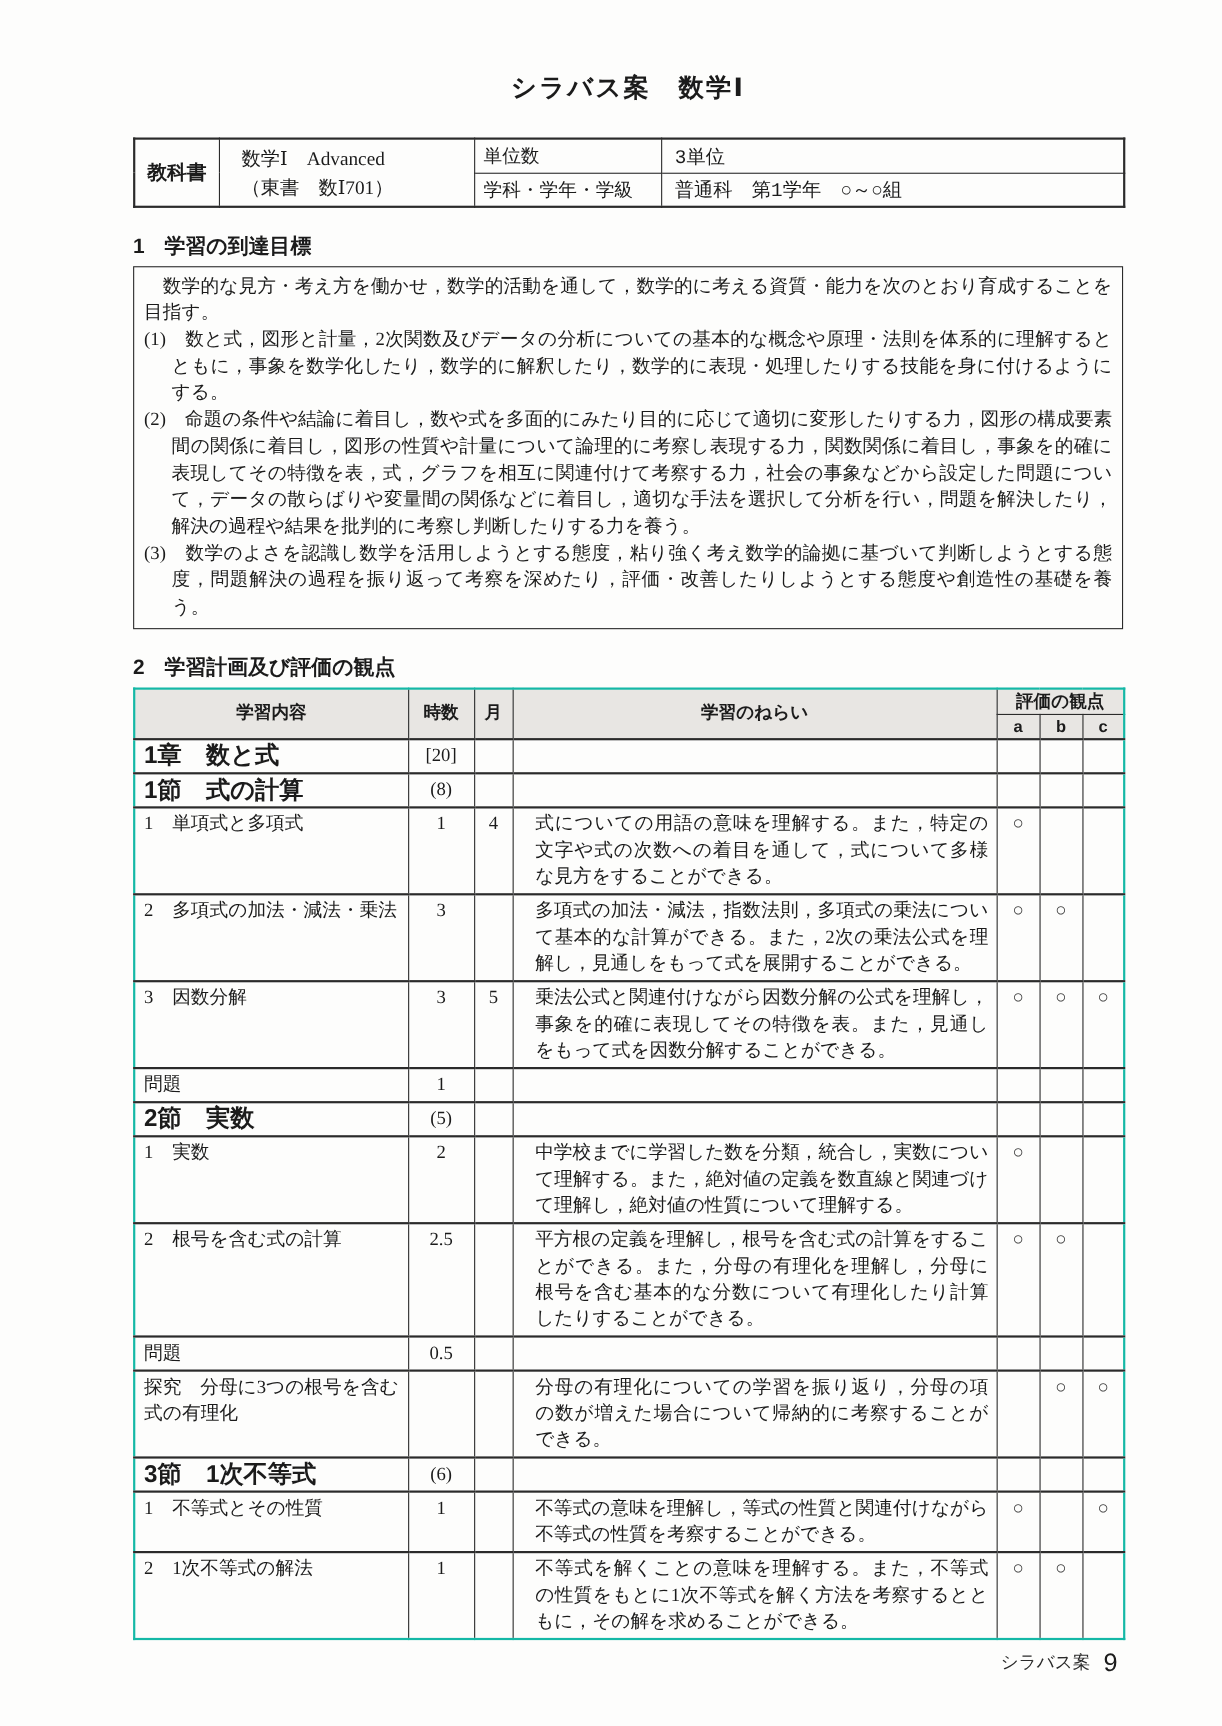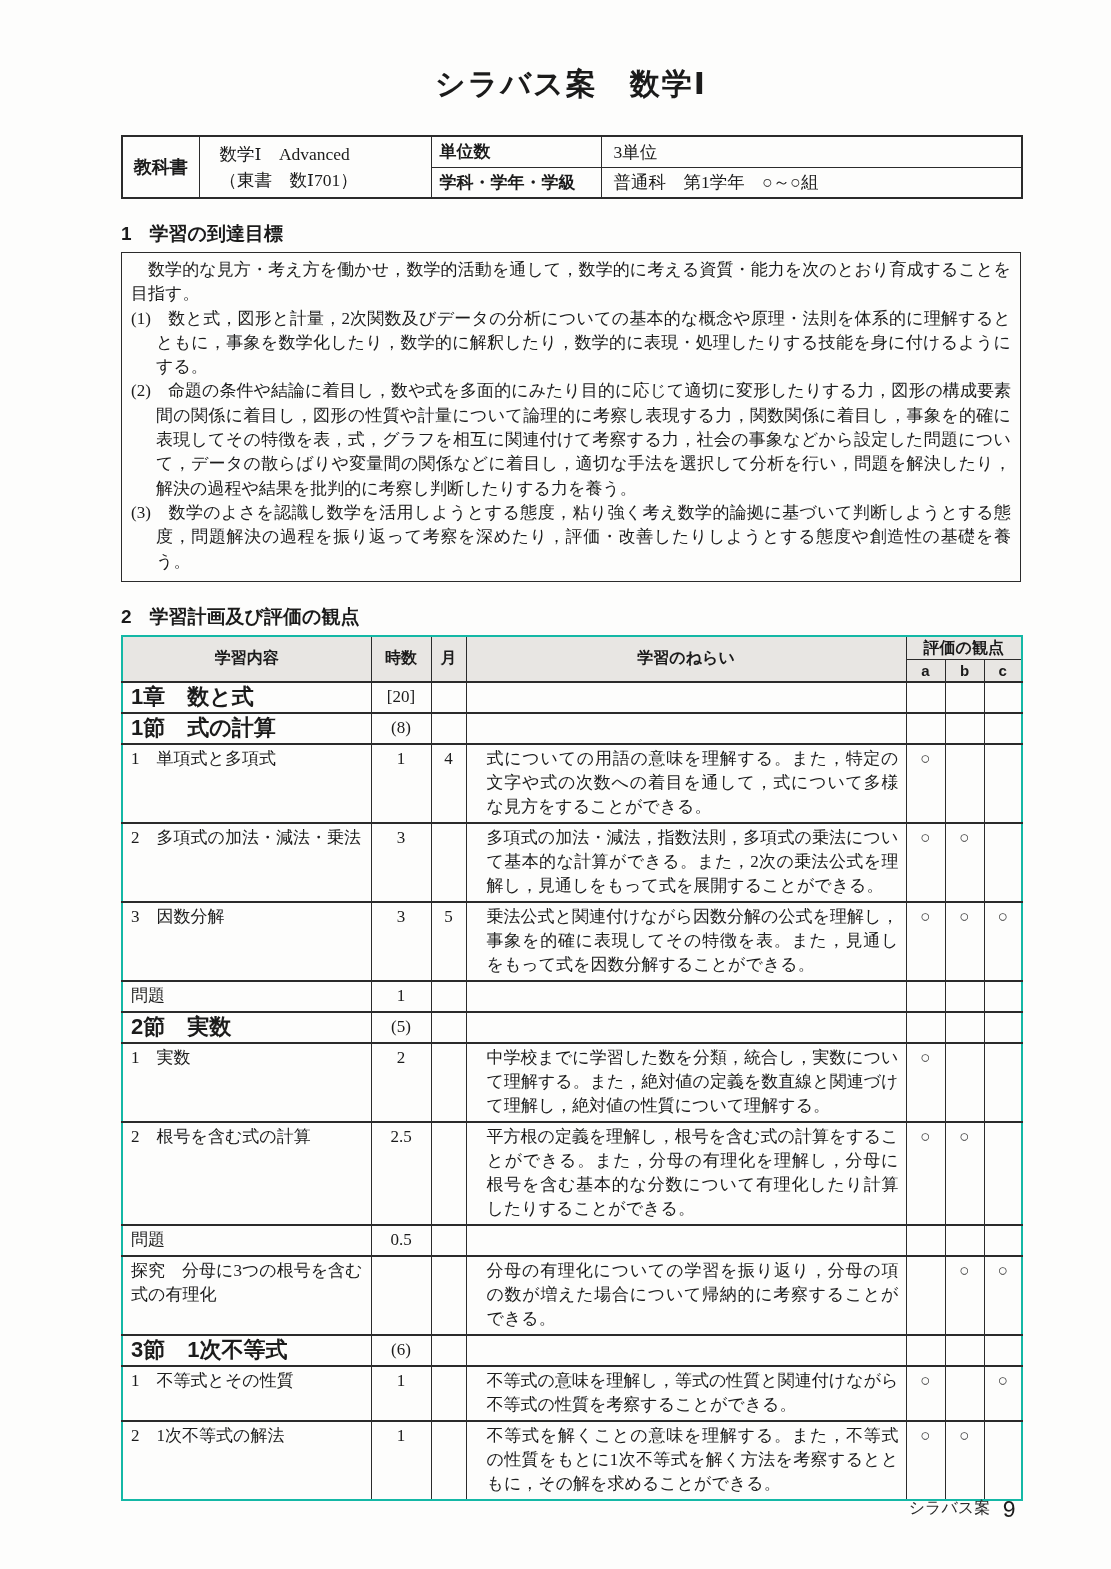--- a/index.html
+++ b/index.html
@@ -13,39 +13,39 @@
     overflow: hidden;
   }
   .content { margin-left: 121px; width: 900px; }
 
   
   .page-title {
     margin-top: 64px;
     text-align: center;
     font-family: "Liberation Sans", "DejaVu Sans", sans-serif;
     font-weight: bold;
-    font-size: 30px;
+    font-size: 23px;
     letter-spacing: 2px;
   }
 
   
   table { border-collapse: collapse; table-layout: fixed; }
   .info-table { margin-top: 30px; width: 900px; border: 2px solid #2b2b2b; }
   .info-table td { border: 1.5px solid #2b2b2b; height: 31px; vertical-align: middle; }
   .it-book {
     text-align: center;
     font-family: Liberation Mono, monospace;
     font-weight: bold; font-size: 18px;
   }
   .it-name { font-size: 17.5px; padding: 2px 20px; line-height: 26px; }
   .it-label {
     font-family: "Liberation Sans", "DejaVu Sans", sans-serif;
-    font-weight: bold; font-size: 17px; padding: 0 8px;
-  }
-  .it-value { font-size: 17.5px; padding: 0 12px; }
+    font-weight: normal; font-size: 17px; padding: 0 8px;
+  }
+  .it-value { font-size: 17.5px; padding: 0 12px; font-family: Liberation Mono, monospace; }
 
   
   .sec-heading {
     margin-top: 22px;
     font-family: "Liberation Sans", "DejaVu Sans", sans-serif;
     font-weight: bold; font-size: 19px;
   }
   .sec-heading .sec-num { margin-right: 18px; }
 
   
@@ -84,22 +84,22 @@
     font-weight: bold; font-size: 22px;
   }
   .c-hours, .c-month { text-align: center; }
   .c-aim { padding-left: 20px; padding-right: 7px; text-align: justify; line-height: 26px; }
   .c-eval { text-align: center; font-size: 16px; color: #3a3a3a; padding-top: 4px; }
 
   
   .page-footer {
     position: absolute;
     top: 1498px; right: 95px;
-    display: flex; align-items: flex-start; gap: 12px;
-    font-family: Liberation Mono, monospace;
+    display: flex; align-items: center; gap: 12px;
+    font-family: Liberation Sans, sans-serif;
   }
   .footer-label { font-size: 16px; color: #2a2a2a; }
   .footer-num { font-size: 23px; color: #1b1b1b; }
 </style>
 </head>
 <body>
 
 <div class="content">
 
   <h1 class="page-title">シラバス案　数学Ⅰ</h1>

